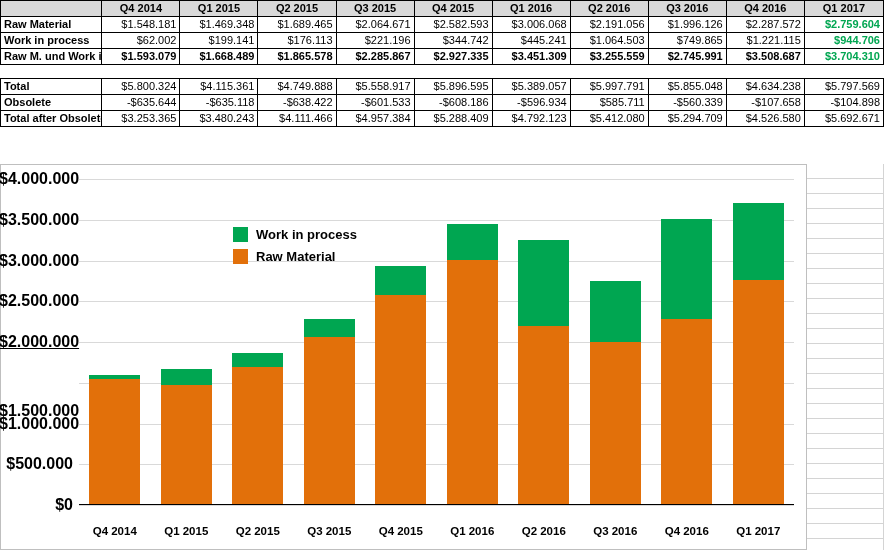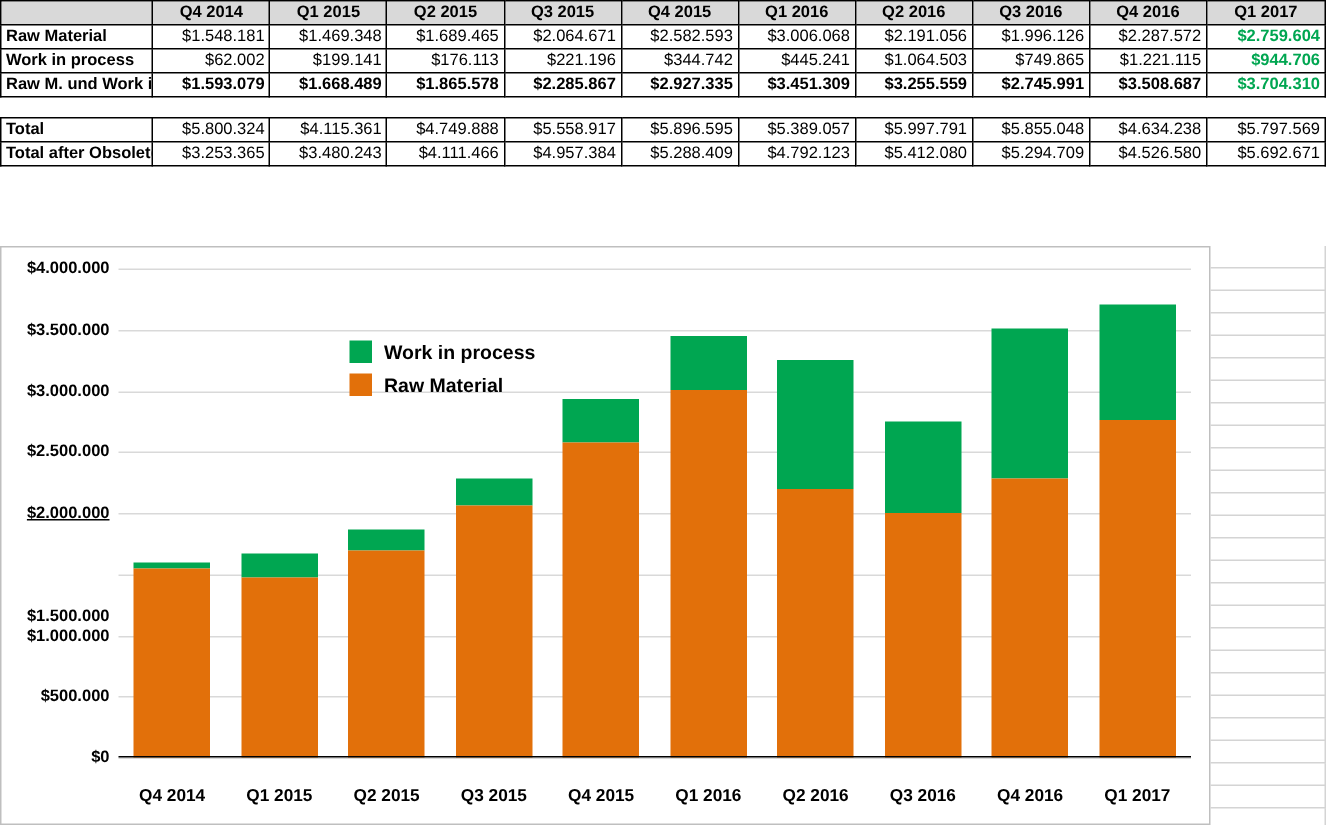--- a/index.html
+++ b/index.html
@@ -82,21 +82,21 @@
     right: 0;
     bottom: 0;
     height: 1px;
     background: #000000;
   }
   .ytick {
     position: absolute;
     right: 100%;
     margin-right: 6px;
     transform: translateY(-50%);
-    font-size: 11px;
+    font-size: 16px;
     font-weight: bold;
     white-space: nowrap;
     text-align: right;
     width: 74px;
   }
   .bars {
     position: absolute;
     left: 0; right: 0; top: 0; bottom: 0;
     display: flex;
     align-items: flex-end;
@@ -251,20 +251,33 @@
     <td class="num">$4.749.888</td>
     <td class="num">$5.558.917</td>
     <td class="num">$5.896.595</td>
     <td class="num">$5.389.057</td>
     <td class="num">$5.997.791</td>
     <td class="num">$5.855.048</td>
     <td class="num">$4.634.238</td>
     <td class="num">$5.797.569</td>
   </tr>
 
+  <tr>
+    <td class="lbl">Obsolete</td>
+    <td class="num">-$635.644</td>
+    <td class="num">-$635.118</td>
+    <td class="num">-$638.422</td>
+    <td class="num">-$601.533</td>
+    <td class="num">-$608.186</td>
+    <td class="num">-$596.934</td>
+    <td class="num">$585.711</td>
+    <td class="num">-$560.339</td>
+    <td class="num">-$107.658</td>
+    <td class="num">-$104.898</td>
+  </tr>
 
   <tr>
     <td class="lbl">Total after Obsolete</td>
     <td class="num">$3.253.365</td>
     <td class="num">$3.480.243</td>
     <td class="num">$4.111.466</td>
     <td class="num">$4.957.384</td>
     <td class="num">$5.288.409</td>
     <td class="num">$4.792.123</td>
     <td class="num">$5.412.080</td>

